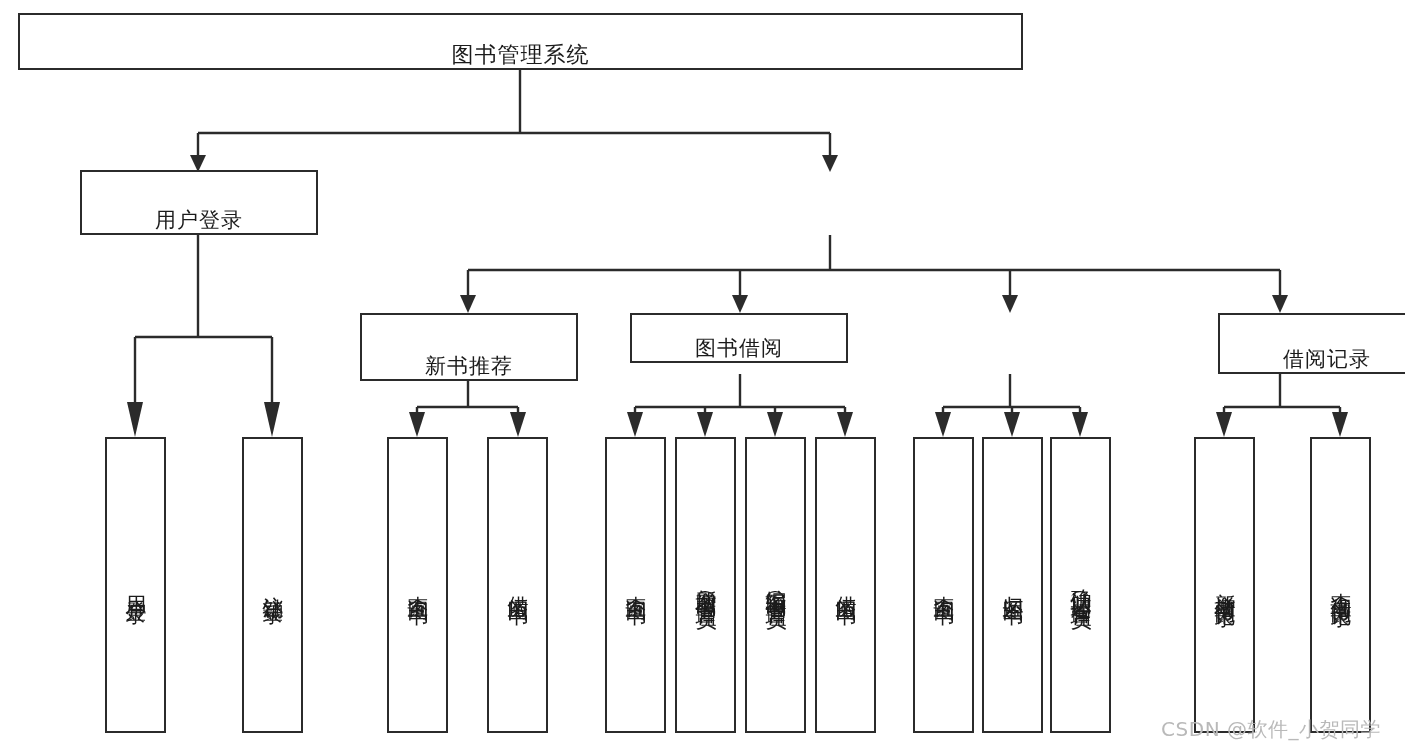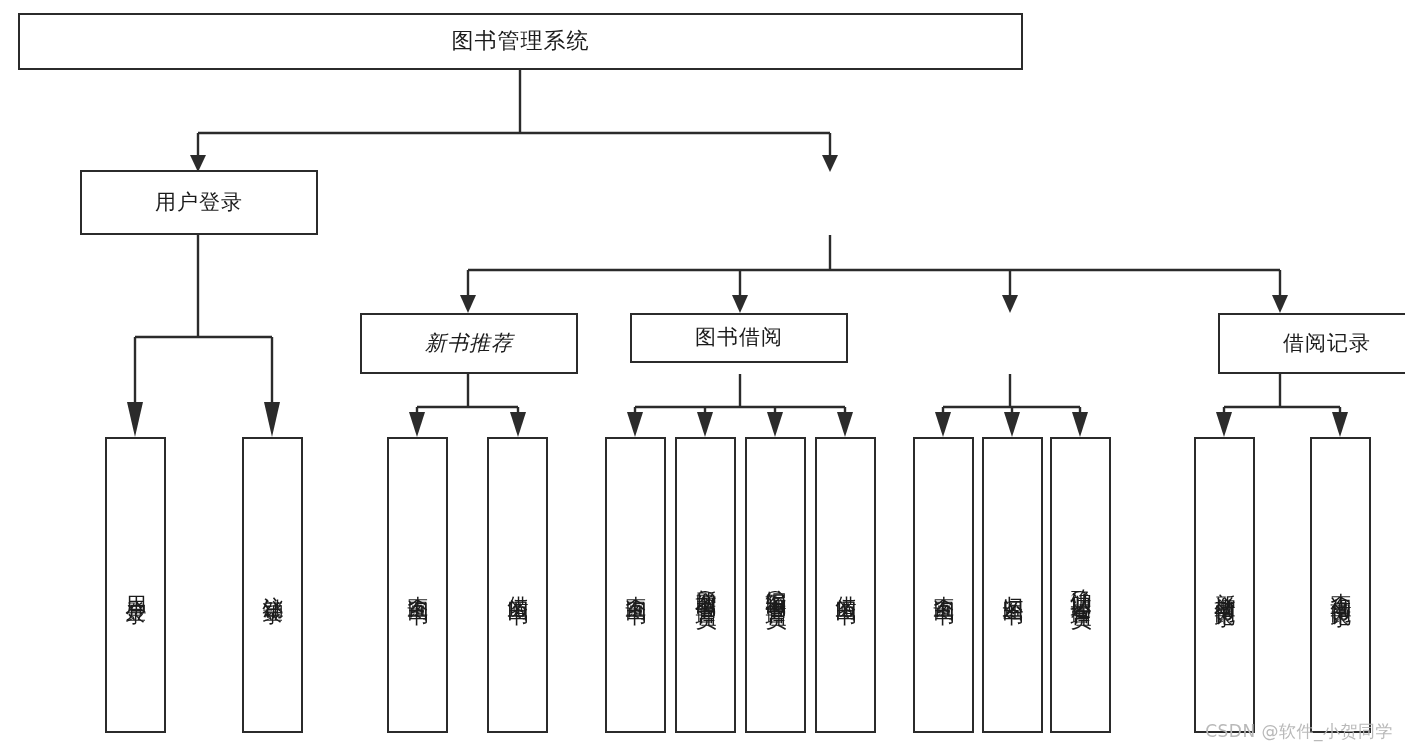--- a/index.html
+++ b/index.html
@@ -16,21 +16,21 @@
     height: 747px;
     background: #ffffff;
     overflow: hidden;
   }
   .node {
     position: absolute;
     box-sizing: border-box;
     border: 2px solid #2b2b2b;
     background: #ffffff;
     display: flex;
-    align-items: center;
+    align-items: flex-end;
     justify-content: center;
     color: #1b1b1b;
   }
   .node.horiz {
     font-size: 21px;
     letter-spacing: 1px;
     line-height: 1.2;
   }
   .node.root {
     font-size: 22px;
@@ -60,23 +60,23 @@
   .wire {
     stroke: #2b2b2b;
     stroke-width: 2.4;
     fill: none;
   }
   .arrowhead {
     fill: #2b2b2b;
   }
   .watermark {
     position: absolute;
-    right: 12px;
+    right: 24px;
     bottom: 4px;
-    font-size: 17px;
+    font-size: 20px;
     color: #b9b9b9;
     white-space: nowrap;
     letter-spacing: 0.5px;
     margin-top: 32px;
   }
 </style>
 </head>
 <body>
 
 <div id="canvas">
@@ -147,21 +147,21 @@
   </svg>
 
   <div class="node horiz root" style="left:18px; top:13px; width:1005px; height:57px;">
     <span>图书管理系统</span>
   </div>
 
   <div class="node horiz" style="left:80px; top:170px; width:238px; height:65px;">
     <span>用户登录</span>
   </div>
 
-  <div class="node horiz" style="left:360px; top:313px; width:218px; height:61px;font-style:italic;">
+  <div class="node horiz" style="left:360px; top:313px; width:218px; height:68px;">
     <span>新书推荐</span>
   </div>
   <div class="node horiz" style="left:630px; top:313px; width:218px; height:50px;">
     <span>图书借阅</span>
   </div>
   <div class="node horiz" style="left:1172px; top:313px; width:218px; height:61px;margin-left:46px;">
     <span>借阅记录</span>
   </div>
 
   <div class="node leaf" style="left:105px; top:437px; width:61px; height:296px;">

